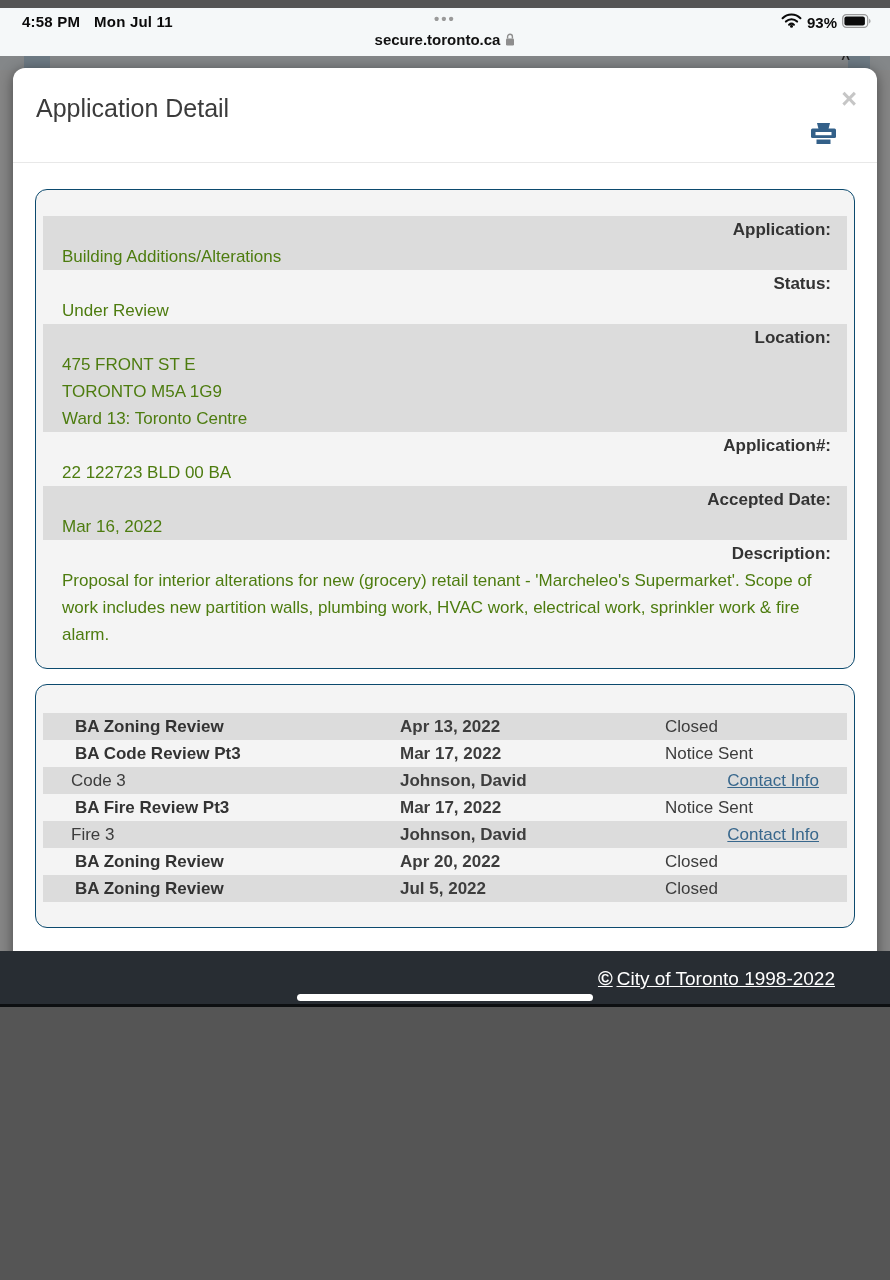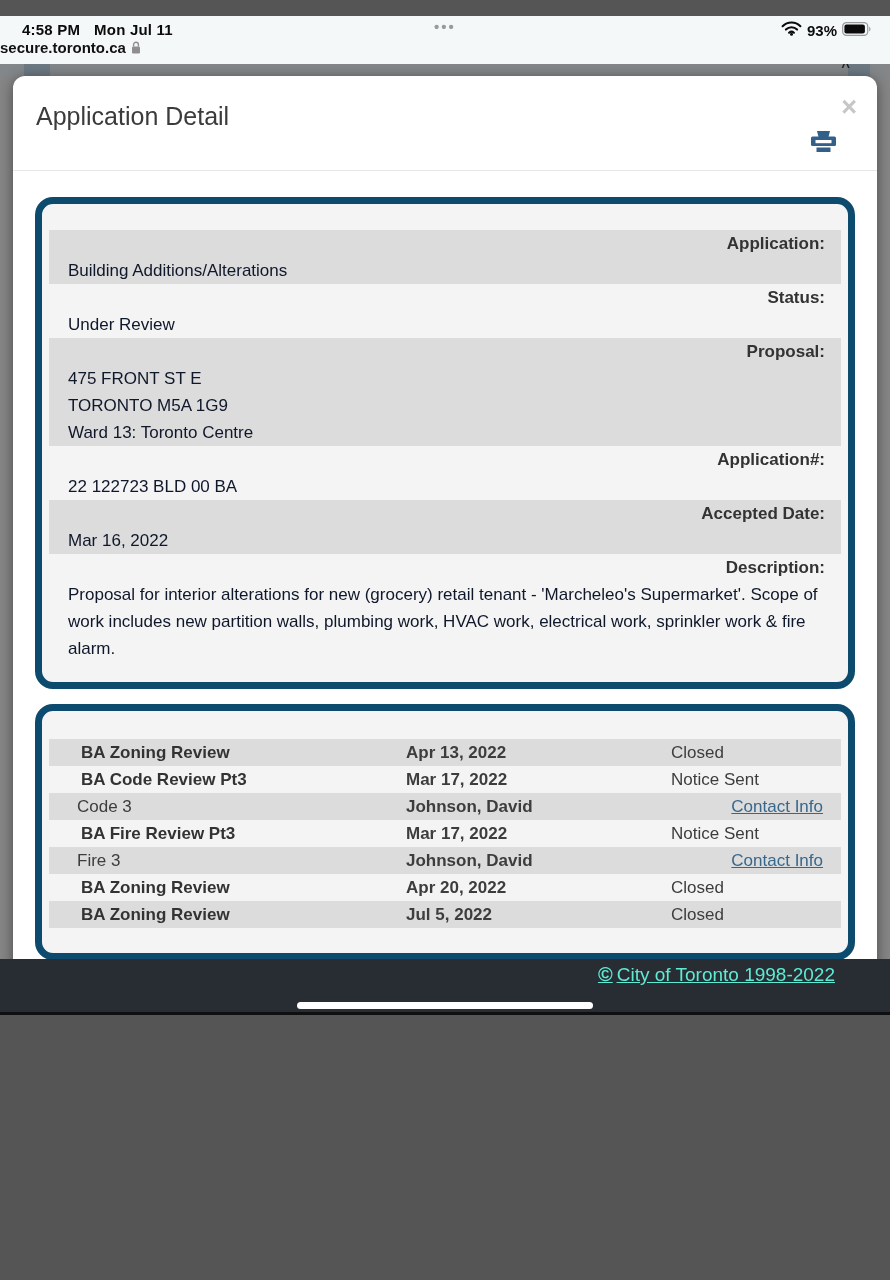--- a/index.html
+++ b/index.html
@@ -1,70 +1,70 @@
 <!DOCTYPE html>
 <html><head>
 <meta charset="utf-8">
 <style>
   html,body{margin:0;padding:0;}
   body{font-family:"Liberation Sans", sans-serif; background:#555;}
-  .screen{position:relative;width:890px;height:999px;margin:16px auto;background:#868686;overflow:hidden;}
+  .screen{position:relative;width:890px;height:999px;margin:8px auto;background:#868686;overflow:hidden;}
 
   
   .status-bar{position:absolute;top:0;left:0;width:890px;height:48px;background:#f5f8f9;z-index:5;}
   .sb-left{position:absolute;left:22px;top:5px;font-size:15px;font-weight:700;color:#0b0b0b;letter-spacing:.2px;}
   .sb-date{margin-left:14px;}
   .sb-dots{position:absolute;left:0;right:0;top:2px;text-align:center;color:#9a9a9a;font-size:15px;letter-spacing:2px;font-weight:700;}
-  .sb-url{position:absolute;left:0;right:0;top:23px;font-size:15px;font-weight:700;color:#111;}
+  .sb-url{position:absolute;left:0;right:0;top:23px;text-align:center;font-size:15px;font-weight:700;color:#111;}
   .sb-url .lock{display:inline-block;margin-left:5px;vertical-align:-1px;}
   .sb-right{position:absolute;right:18px;top:5px;display:flex;align-items:center;gap:5px;font-size:15px;font-weight:700;color:#0b0b0b;justify-content:center;}
 
   
   .behind-strip{position:absolute;top:48px;left:0;width:890px;height:14px;background:#848789;z-index:1;}
   .behind-block-left{position:absolute;top:48px;left:24px;width:26px;height:13px;background:#6d7a84;z-index:1;}
   .behind-block-right{position:absolute;top:48px;right:20px;width:22px;height:13px;background:#6d7a84;z-index:1;}
   .behind-caret{position:absolute;top:42px;right:40px;color:#222;font-size:15px;font-weight:700;z-index:1;}
 
   
   .modal{position:absolute;top:60px;left:13px;width:864px;height:1125px;background:#ffffff;border-radius:12px;
          box-shadow:0 2px 14px rgba(0,0,0,.45);z-index:2;display:flex;flex-direction:column;box-sizing:border-box;}
   .modal-header{position:relative;height:94px;border-bottom:1px solid #e8e8e8;flex:none;padding-left:20px;}
   .modal-title{position:absolute;left:23px;top:26px;font-size:25px;color:#3b3b3b;}
   .modal-close{position:absolute;right:20px;top:18px;font-size:27px;font-weight:700;color:#c6c6c6;line-height:1;cursor:pointer;}
   .modal-print{position:absolute;right:40px;top:54px;width:27px;height:26px;cursor:pointer;}
 
   .modal-body{flex:1 1 auto;padding:0 22px;display:flex;flex-direction:column;min-height:0;}
 
   
-  .panel{background:#f4f4f4;border:7px solid #0c4a6e;border-radius:18px;box-sizing:border-box;}
+  .panel{background:#f4f4f4;border:1px solid #0c4a6e;border-radius:12px;box-sizing:border-box;}
   .detail-panel{margin-top:26px;padding:26px 7px 20px 7px;}
   .field-label{font-size:17px;font-weight:700;color:#333;text-align:right;padding-right:16px;line-height:27px;}
-  .field-line{font-size:17px;color:#0f172a;text-align:left;padding-left:19px;padding-right:10px;line-height:27px;}
+  .field-line{font-size:17px;color:#4d7c0f;text-align:left;padding-left:19px;padding-right:10px;line-height:27px;}
   .field{margin:0;}
   .field.shaded{background:#dcdcdc;}
 
   
   .section-title{margin-top:43px;font-size:24px;color:#3b3b3b;flex:none;}
   .exam-panel{margin-top:15px;padding:28px 7px 25px 7px;flex:none;}
   .exam-row{display:flex;line-height:27px;font-size:17px;color:#3d3d3d;}
   .exam-row.shaded{background:#dcdcdc;}
   .exam-col-name{width:357px;padding-left:32px;box-sizing:border-box;}
   .exam-col-date{width:265px;box-sizing:border-box;font-weight:bold;}
-  .exam-col-status{flex:1;box-sizing:border-box;padding-right:18px;}
+  .exam-col-status{flex:1;box-sizing:border-box;padding-right:28px;}
   .exam-row.main .exam-col-name{font-weight:700;color:#333;}
   .exam-row.sub .exam-col-name{padding-left:28px;}
   .exam-row.sub .exam-col-status{text-align:right;}
   .contact-link{color:#38678c;text-decoration:underline;cursor:pointer;}
 
   .modal-footer{margin-top:auto;height:39px;border-top:1px solid #ececec;flex:none;}
 
   
   .page-footer{position:absolute;left:0;bottom:0;width:890px;height:56px;background:#282d33;z-index:3;}
   .page-footer-edge{position:absolute;left:0;bottom:0;width:890px;height:3px;background:#0d0f11;z-index:4;}
-  .copyright{position:absolute;right:55px;top:4px;font-size:19px;color:#5eead4;white-space:nowrap;text-decoration:underline;}
+  .copyright{position:absolute;right:55px;top:16px;font-size:19px;color:#ffffff;white-space:nowrap;text-decoration:underline;}
   .copyright .c-sym{font-size:20px;font-weight:700;text-decoration:none;margin-right:4px;}
   .copyright .c-text{text-decoration:underline;cursor:pointer;}
   .home-indicator{position:absolute;left:297px;bottom:6px;width:296px;height:7px;border-radius:4px;background:#ffffff;z-index:5;}
 </style>
 </head>
 <body>
 
 <div class="screen">
 
   <div class="status-bar">
@@ -121,21 +121,21 @@
           <div class="field-label">Application:</div>
           <div class="field-line">Building Additions/Alterations</div>
         </div>
 
         <div class="field">
           <div class="field-label">Status:</div>
           <div class="field-line">Under Review</div>
         </div>
 
         <div class="field shaded">
-          <div class="field-label">Proposal:</div>
+          <div class="field-label">Location:</div>
           <div class="field-line">475 FRONT ST E</div>
           <div class="field-line">TORONTO M5A 1G9</div>
           <div class="field-line">Ward 13: Toronto Centre</div>
         </div>
 
         <div class="field">
           <div class="field-label">Application#:</div>
           <div class="field-line">22 122723 BLD 00 BA</div>
         </div>
 

